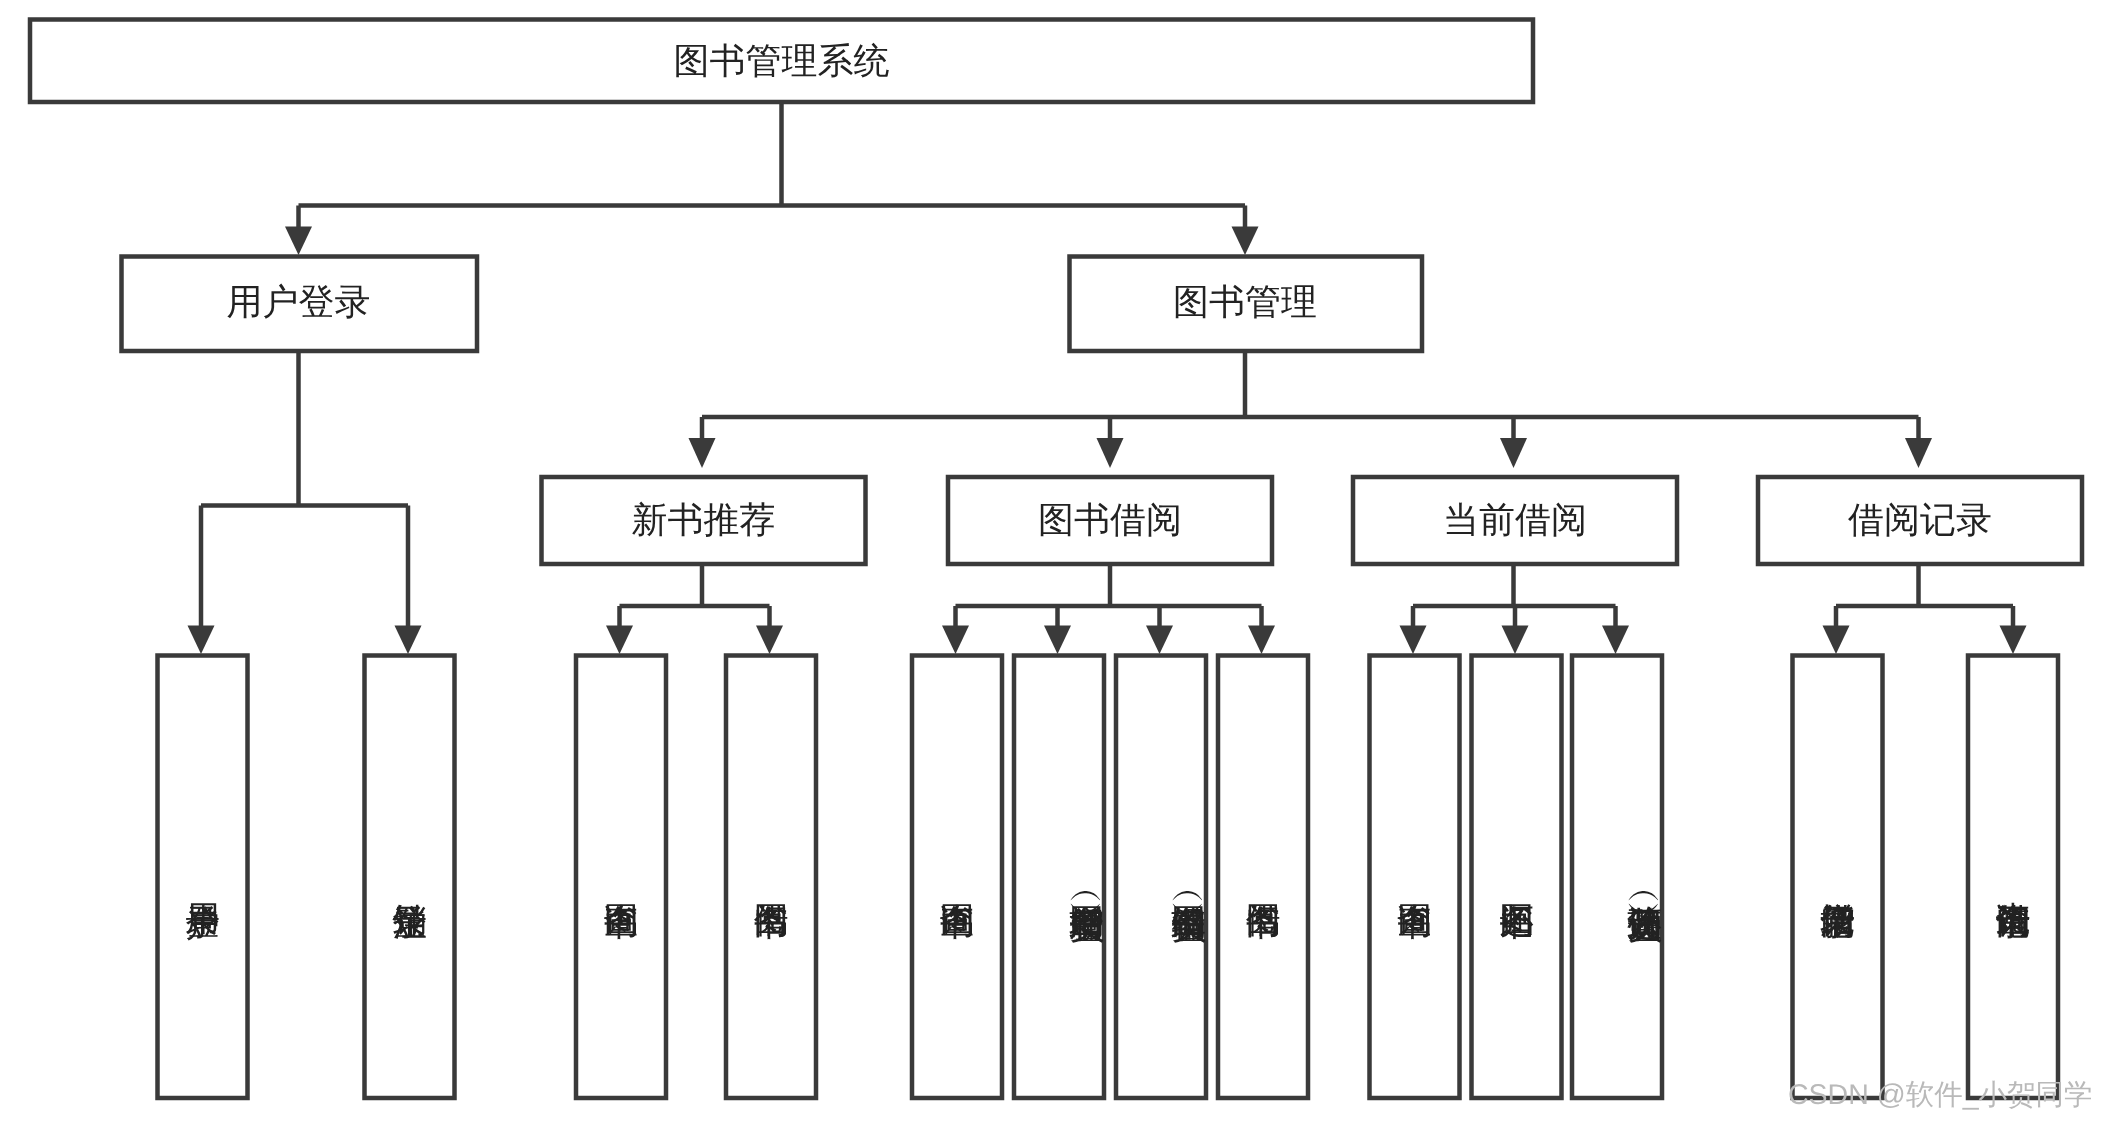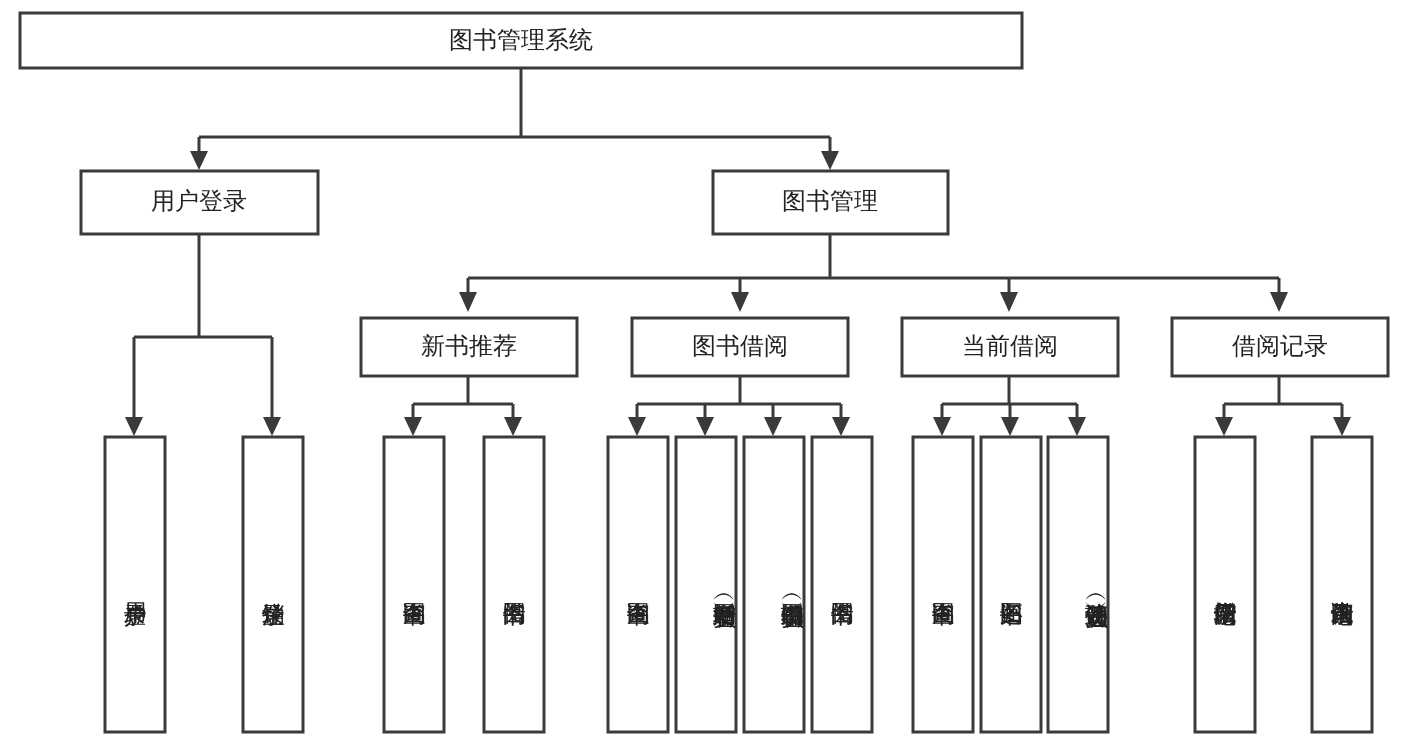--- a/index.html
+++ b/index.html
@@ -224,14 +224,15 @@
   <div class="vlabel" style="left:913px; top:437px; width:60px; height:295px; display:flex; align-items:center; justify-content:center;">查询图书</div>
 
   <div class="vlabel" style="left:981px; top:437px; width:60px; height:295px; display:flex; align-items:center; justify-content:center;">归还图书</div>
 
   <div class="vlabel" style="left:1048px; top:437px; width:60px; height:295px; display:flex; align-items:flex-start; justify-content:center; padding-top:6px; box-sizing:border-box;">确认归还（管理员）</div>
 
   <div class="vlabel" style="left:1195px; top:437px; width:60px; height:295px; display:flex; align-items:center; justify-content:center;">新增借阅记录</div>
 
   <div class="vlabel" style="left:1312px; top:437px; width:60px; height:295px; display:flex; align-items:center; justify-content:center;">查询借阅记录</div>
 
+  <div class="watermark">CSDN @软件_小贺同学</div>
 
 </div>
 
 </body></html>

